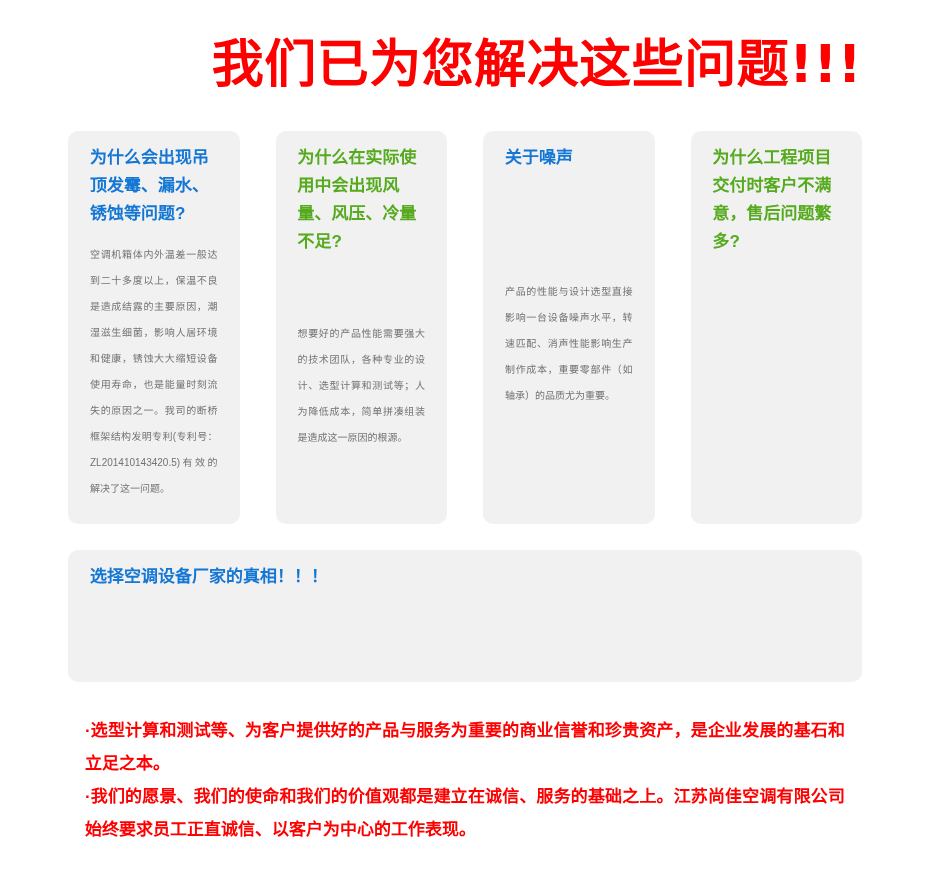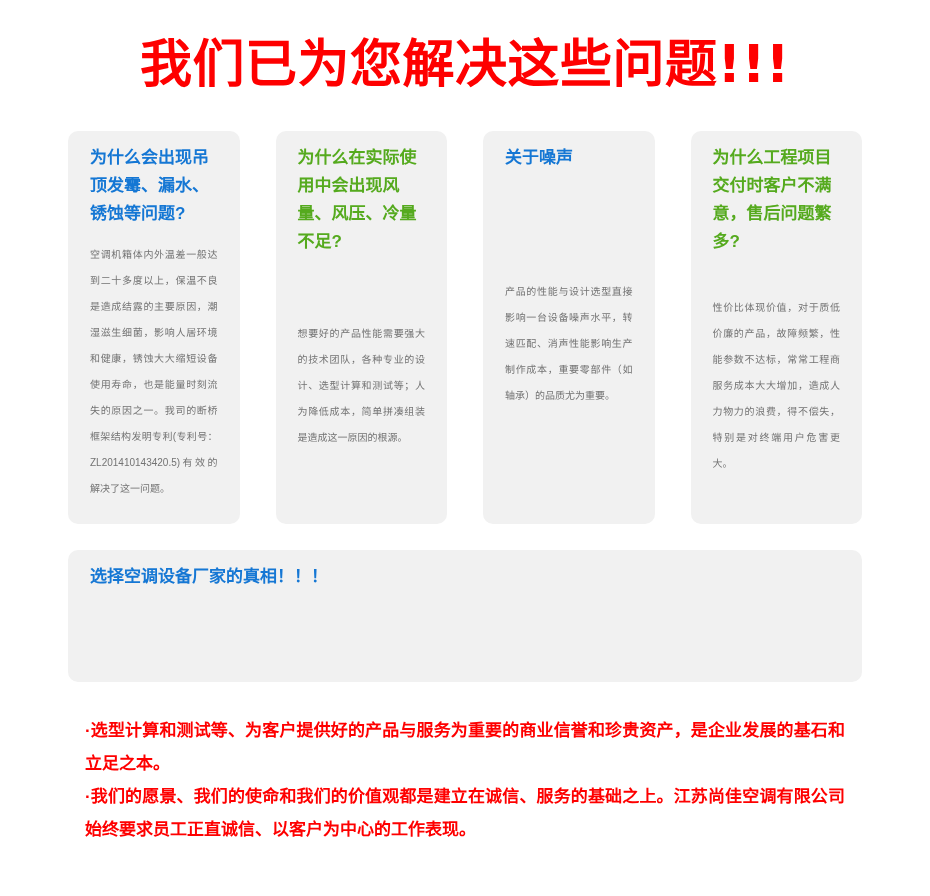--- a/index.html
+++ b/index.html
@@ -62,42 +62,41 @@
     font-weight: bold;
     line-height: 33px;
     text-align: justify;
   }
 </style>
 </head>
 <body>
 
 <div class="page">
 
-  <h1 class="main-title" style="color: rgb(254, 0, 0);">我们已为您解决这些问题!!!</h1>
+  <h1 class="main-title" style="color: rgb(254, 0, 0); text-align: right;">我们已为您解决这些问题!!!</h1>
 
   <div class="cards-grid">
 
     <section class="card">
       <h2 class="card-title" style="color: rgb(21, 119, 212);">为什么会出现吊顶发霉、漏水、锈蚀等问题?</h2>
       <p class="card-body">空调机箱体内外温差一般达到二十多度以上，保温不良是造成结露的主要原因，潮湿滋生细菌，影响人居环境和健康，锈蚀大大缩短设备使用寿命，也是能量时刻流失的原因之一。我司的断桥框架结构发明专利(专利号：ZL201410143420.5)有效的解决了这一问题。</p>
     </section>
 
     <section class="card">
       <h2 class="card-title" style="color: rgb(85, 170, 30);">为什么在实际使用中会出现风量、风压、冷量不足?</h2>
       <p class="card-body">想要好的产品性能需要强大的技术团队，各种专业的设计、选型计算和测试等；人为降低成本，简单拼凑组装是造成这一原因的根源。</p>
     </section>
 
     <section class="card">
       <h2 class="card-title" style="color: rgb(21, 119, 212);">关于噪声</h2>
       <p class="card-body">产品的性能与设计选型直接影响一台设备噪声水平，转速匹配、消声性能影响生产制作成本，重要零部件（如轴承）的品质尤为重要。</p>
     </section>
 
     <section class="card">
       <h2 class="card-title" style="color: rgb(85, 170, 30);">为什么工程项目交付时客户不满意，售后问题繁多?</h2>
-      <p class="card-body">性价比体现价值，对于质低价廉的产品，故障频繁，性能参数不达标，常常工程商服务成本大大增加，造成人力物力的浪费，得不偿失，特别是对终端用户危害更大。</p>
     </section>
 
   </div>
 
   <section class="card wide-card">
     <h2 class="card-title" style="color: rgb(21, 119, 212);">选择空调设备厂家的真相！！！</h2>
   </section>
 
   <div class="footer">
     <p class="footer-text" style="color: rgb(254, 0, 0);">·选型计算和测试等、为客户提供好的产品与服务为重要的商业信誉和珍贵资产，是企业发展的基石和立足之本。</p>

